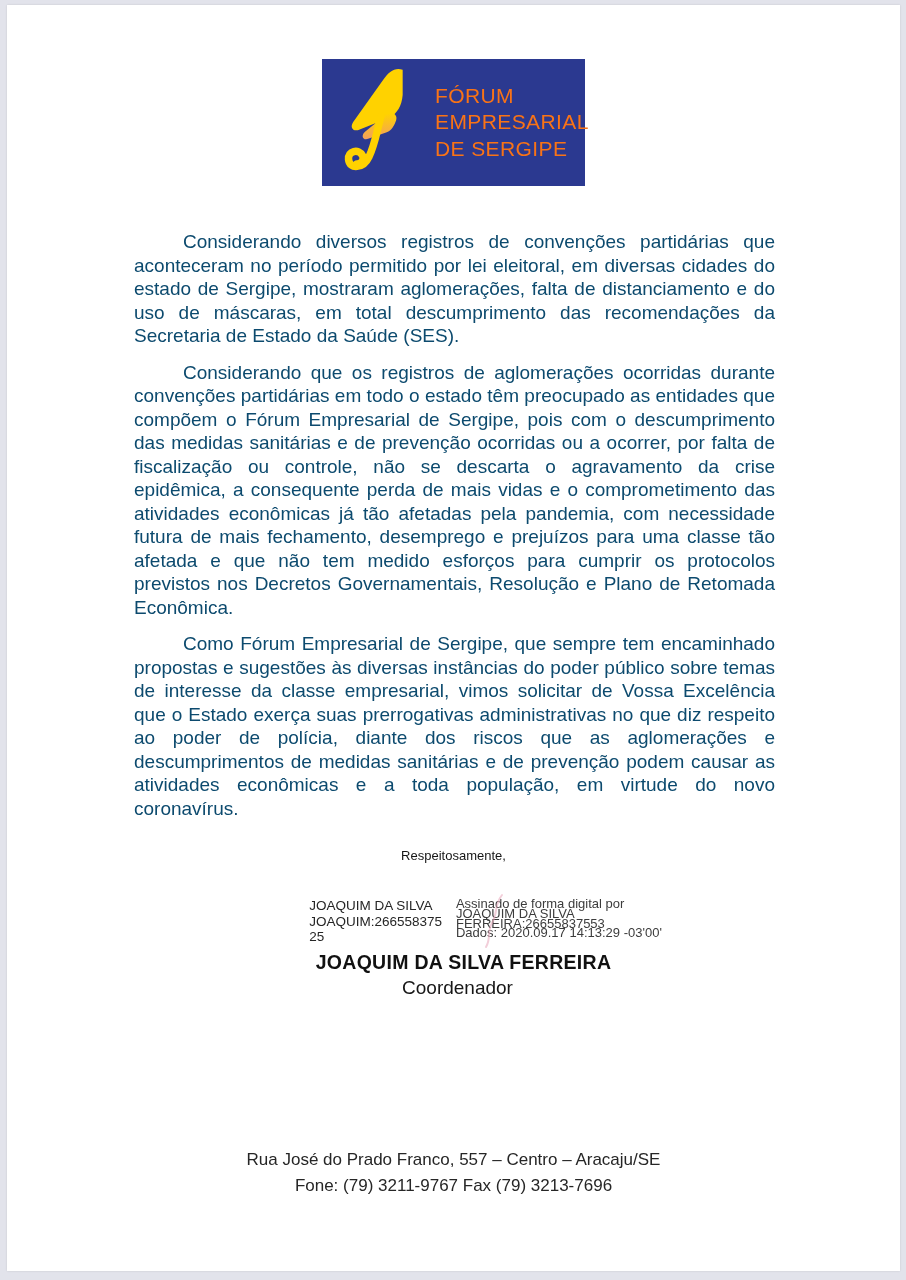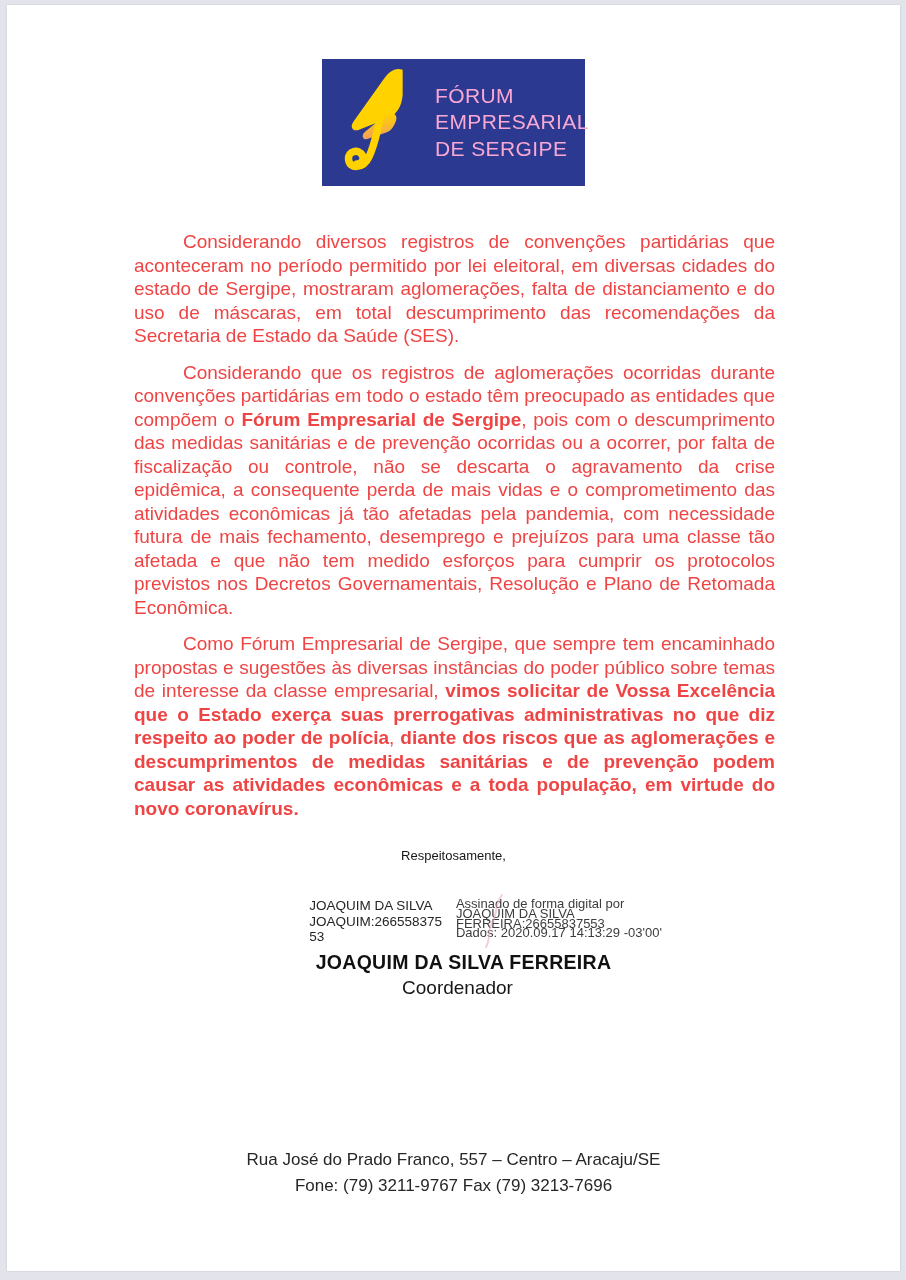--- a/index.html
+++ b/index.html
@@ -18,34 +18,34 @@
     box-shadow:0 0 2px rgba(0,0,0,.12);
   }
   
   .logo{
     width:263px;height:127px;
     margin:0 auto;
     display:flex;align-items:center;
   }
   .logo-mark{flex:0 0 auto;width:96px;height:112px;margin-left:14px;}
   .logo-text{
-    color:#f9a8d4;
+    color:#f97316;
     font-size:21px;line-height:26.5px;
     letter-spacing:.4px;
     margin-left:3px;
   }
   
   .content{
     margin:44px 125px 0 127px;
     font-size:19px;line-height:23.5px;
     text-align:justify;
-    color:#ef4444;
+    color:#0c4a6e;
   }
   .content p{margin:0 0 13px 0;text-indent:49px;}
-  .content strong{font-weight:bold;}
+  .content strong{font-weight:normal;}
   
   .closing{
     margin-top:28px;
     text-align:center;
     font-size:13px;color:#161616;
   }
   
   .sig-widget{
     position:relative;
     margin-top:32px;
@@ -127,21 +127,21 @@
 
   <div class="closing">Respeitosamente,</div>
 
   <div class="sig-widget">
     <svg class="flourish" viewBox="0 0 26 56" xmlns="http://www.w3.org/2000/svg">
       <path d="M20,2 C12,12 16,20 10,30 C5,39 9,46 4,54" fill="none" stroke="#e8a7bb" stroke-width="2" stroke-linecap="round"></path>
     </svg>
     <div class="sig-left">
       <div>JOAQUIM DA SILVA</div>
       <div>JOAQUIM:266558375</div>
-      <div>53</div>
+      <div>25</div>
     </div>
     <div class="sig-right">
       <div>Assinado de forma digital por</div>
       <div>JOAQUIM DA SILVA</div>
       <div>FERREIRA:26655837553</div>
       <div>Dados: 2020.09.17 14:13:29 -03'00'</div>
     </div>
   </div>
 
   <div class="sig-name">JOAQUIM DA SILVA FERREIRA</div>

